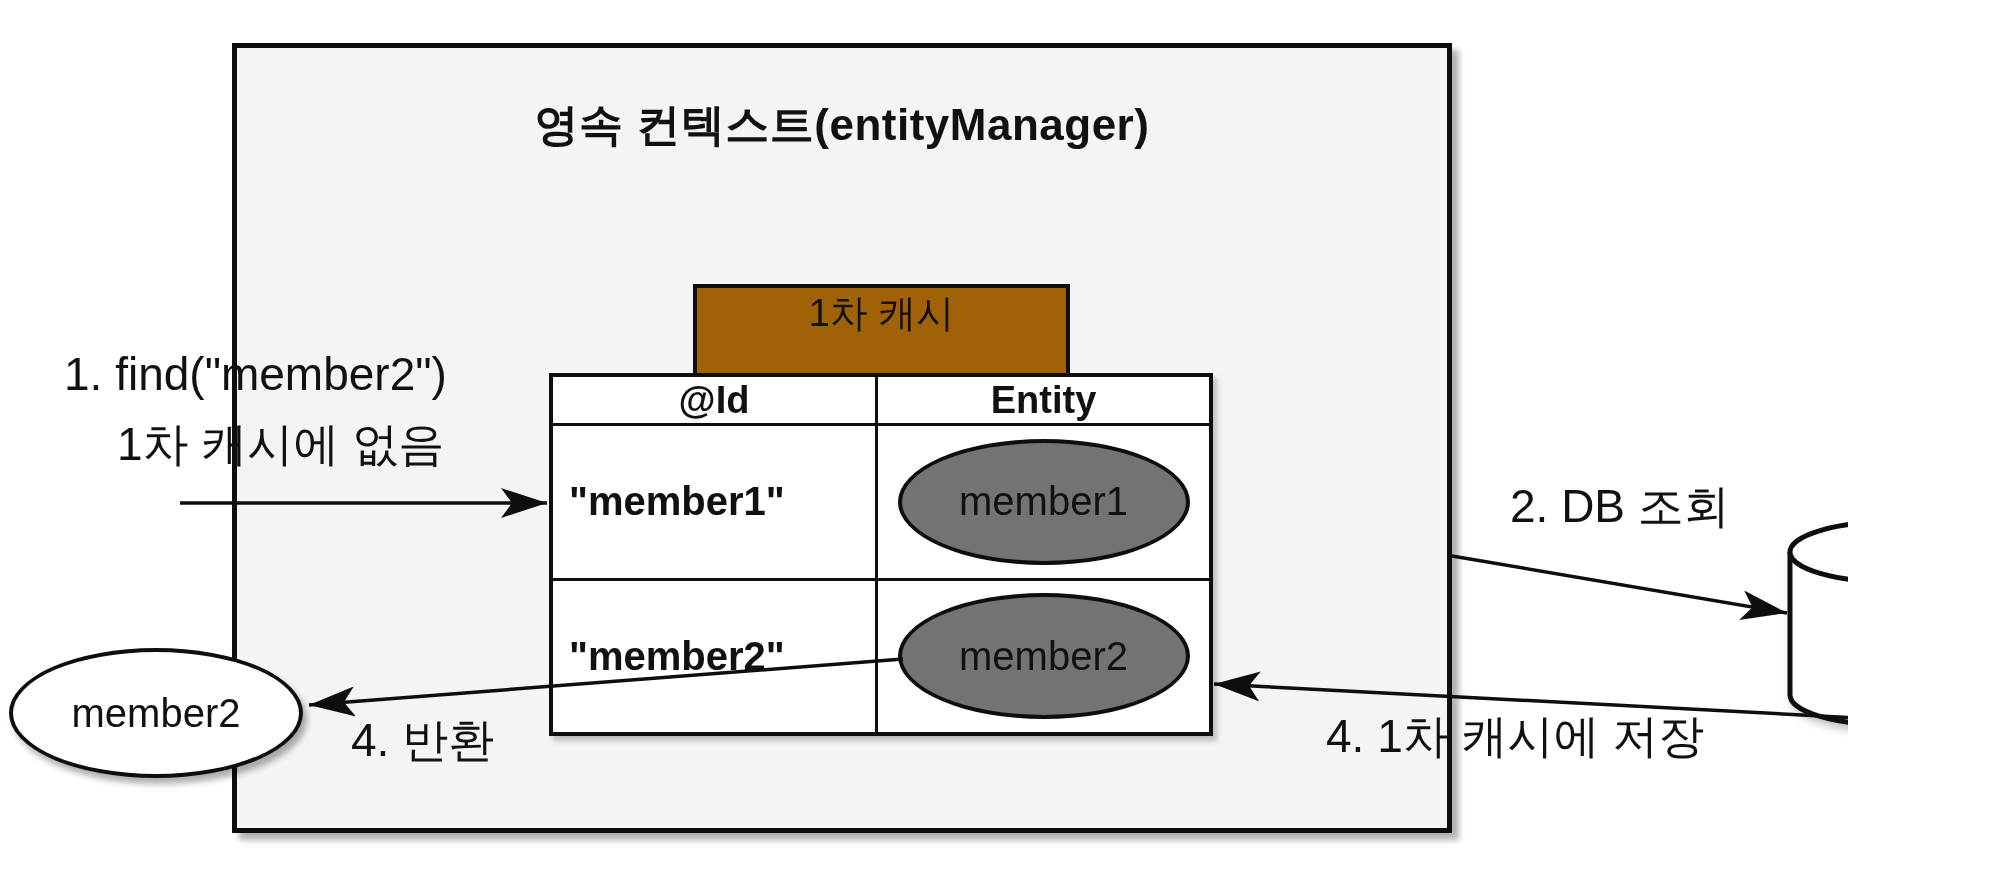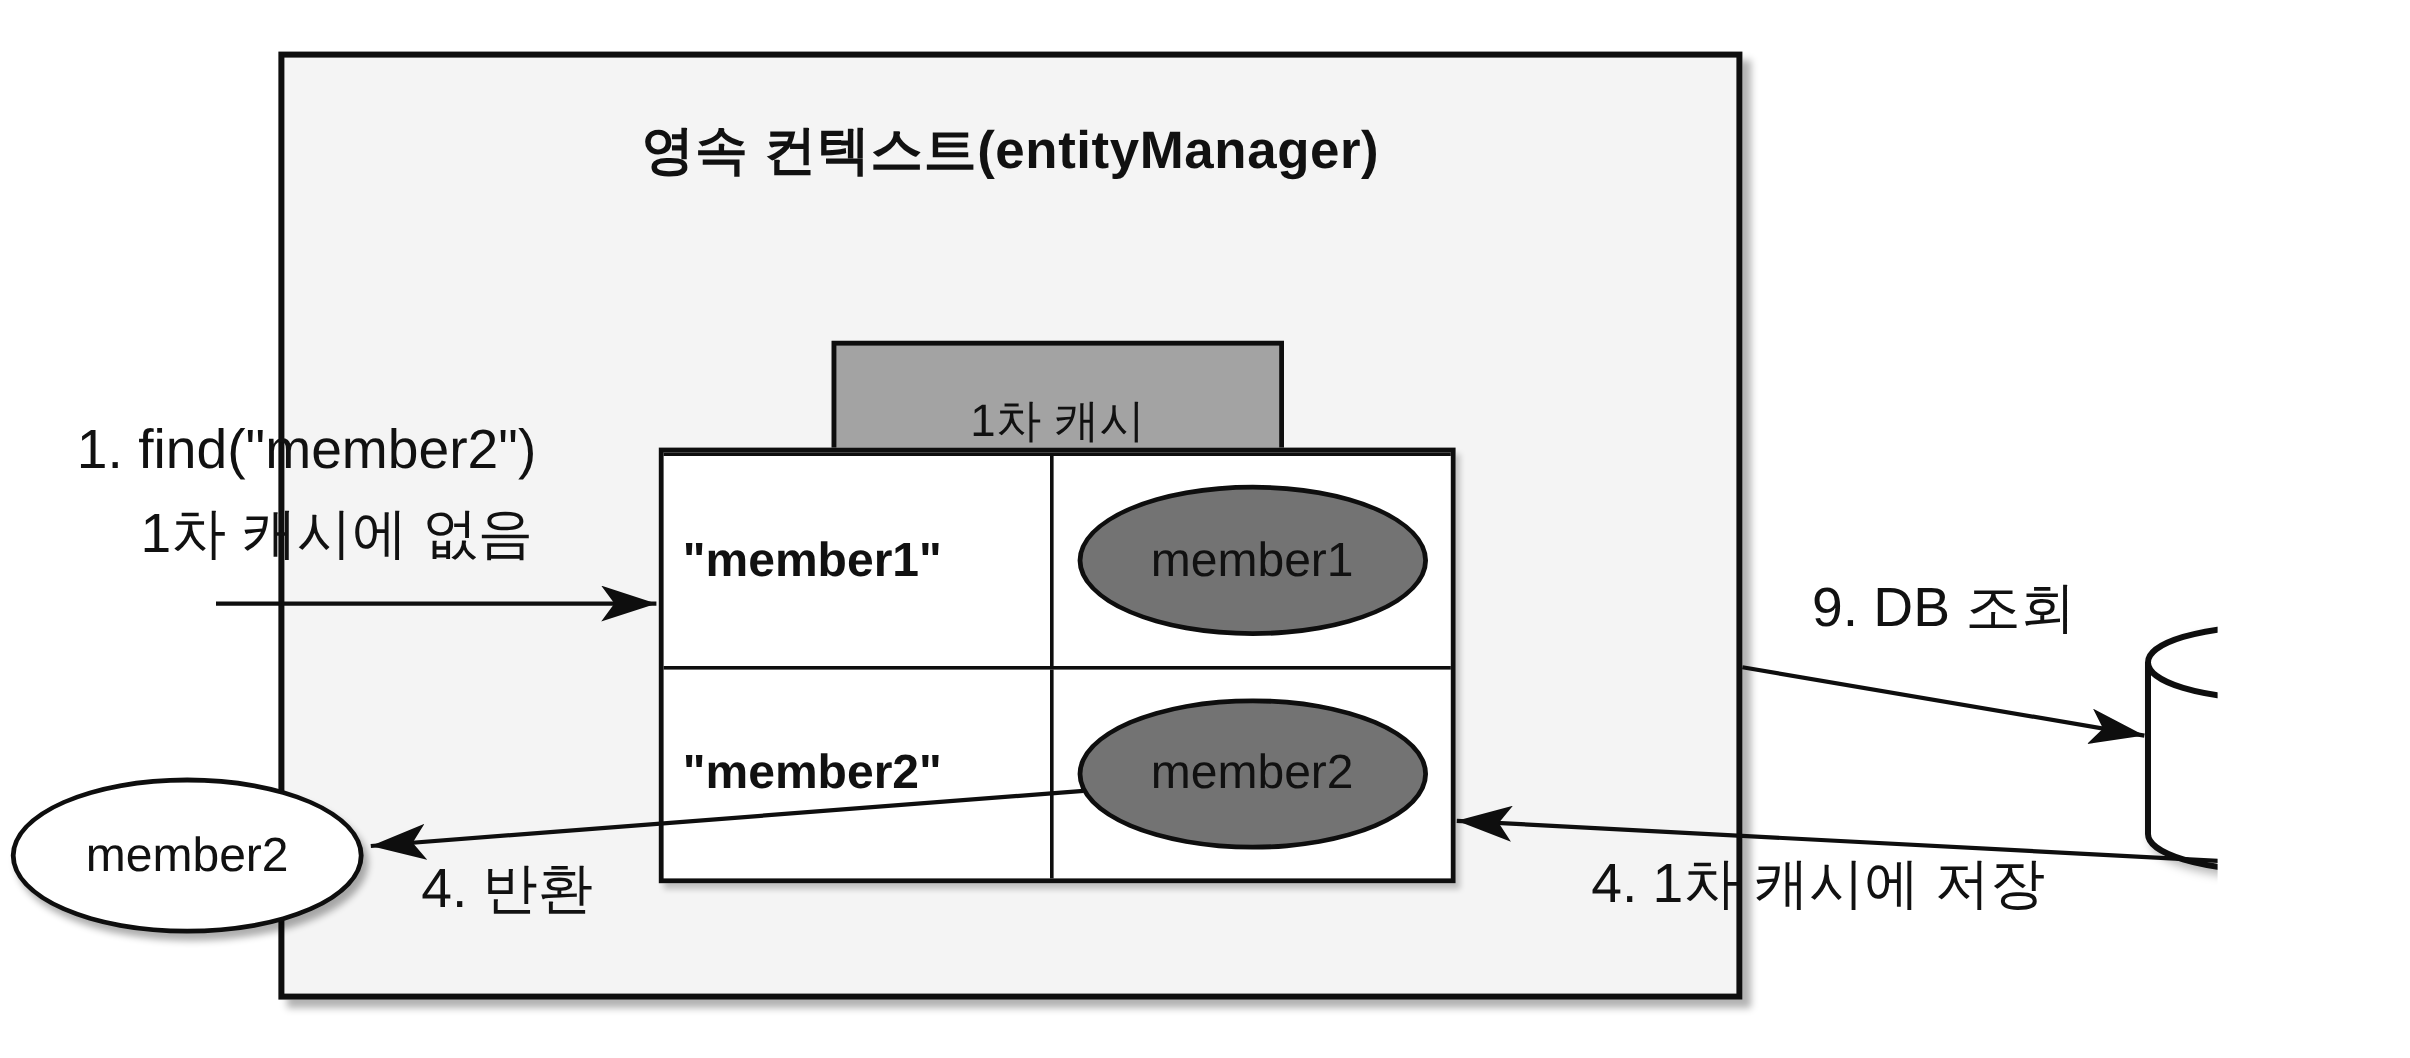--- a/index.html
+++ b/index.html
@@ -13,22 +13,22 @@
     background:#f4f4f4;border:5px solid #0e0e0e;box-sizing:border-box;
     box-shadow:7px 7px 6px rgba(0,0,0,0.30);
   }
   .context-title{
     position:absolute;left:232px;top:96px;width:1220px;text-align:center;
     font-size:44px;font-weight:bold;letter-spacing:0.5px;
   }
   
   .cache-label-box{
     position:absolute;left:693px;top:284px;width:377px;height:96px;
-    background:#a3a3a3;border:4px solid #0e0e0e;box-sizing:border-box;
-    display:flex;align-items:flex-end;justify-content:center;font-size:38px;
+    background:#a16207;border:4px solid #0e0e0e;box-sizing:border-box;
+    display:flex;align-items:flex-start;justify-content:center;font-size:38px;
   }
   
   .cache-table{
     position:absolute;left:549px;top:373px;width:664px;height:363px;
     background:#ffffff;border:4px solid #0e0e0e;box-sizing:border-box;
     display:flex;flex-direction:column;box-shadow:4px 5px 5px rgba(0,0,0,0.22);
   }
   .t-row{display:flex;flex:1;min-height:0;border-top:3px solid #0e0e0e;}
   .t-row.t-head{flex:none;height:46px;border-top:none;}
   .t-cell{box-sizing:border-box;display:flex;align-items:center;}
@@ -69,20 +69,24 @@
 <div class="canvas">
 
   <div class="context-box"></div>
   <div class="context-title">영속 컨텍스트(entityManager)</div>
 
   <div class="cache-label-box">
     <span>1차 캐시</span>
   </div>
 
   <div class="cache-table">
+    <div class="t-row t-head">
+      <div class="t-cell id-col th">@Id</div>
+      <div class="t-cell entity-col th">Entity</div>
+    </div>
     <div class="t-row">
       <div class="t-cell id-col idv">"member1"</div>
       <div class="t-cell entity-col">
         <div class="ellipse">
           <span>member1</span>
         </div>
       </div>
     </div>
     <div class="t-row">
       <div class="t-cell id-col idv">"member2"</div>
@@ -103,21 +107,21 @@
       <path d="M10,42 L10,185 A100,30 0 0 0 210,185 L210,42" fill="#ffffff" stroke="#0e0e0e" stroke-width="5"></path>
       <ellipse cx="110" cy="42" rx="100" ry="30" fill="#ffffff" stroke="#0e0e0e" stroke-width="5"></ellipse>
       <text class="db-text" x="110" y="130" text-anchor="middle">DB</text>
     </svg>
   </div>
 
   <div class="step step-find">
     <div class="line1">1. find("member2")</div>
     <div class="line2">1차 캐시에 없음</div>
   </div>
-  <div class="step step-db">9. DB 조회</div>
+  <div class="step step-db">2. DB 조회</div>
   <div class="step step-store">4. 1차 캐시에 저장</div>
   <div class="step step-return">4. 반환</div>
 
   <svg class="arrows">
     <defs>
       <marker id="ah" markerUnits="userSpaceOnUse" markerWidth="46" markerHeight="30" refX="46" refY="15" orient="auto">
         <path d="M46,15 L0,0 L11,15 L0,30 Z" fill="#0e0e0e"></path>
       </marker>
     </defs>
     <line x1="180" y1="503" x2="547" y2="503" marker-end="url(#ah)"></line>

